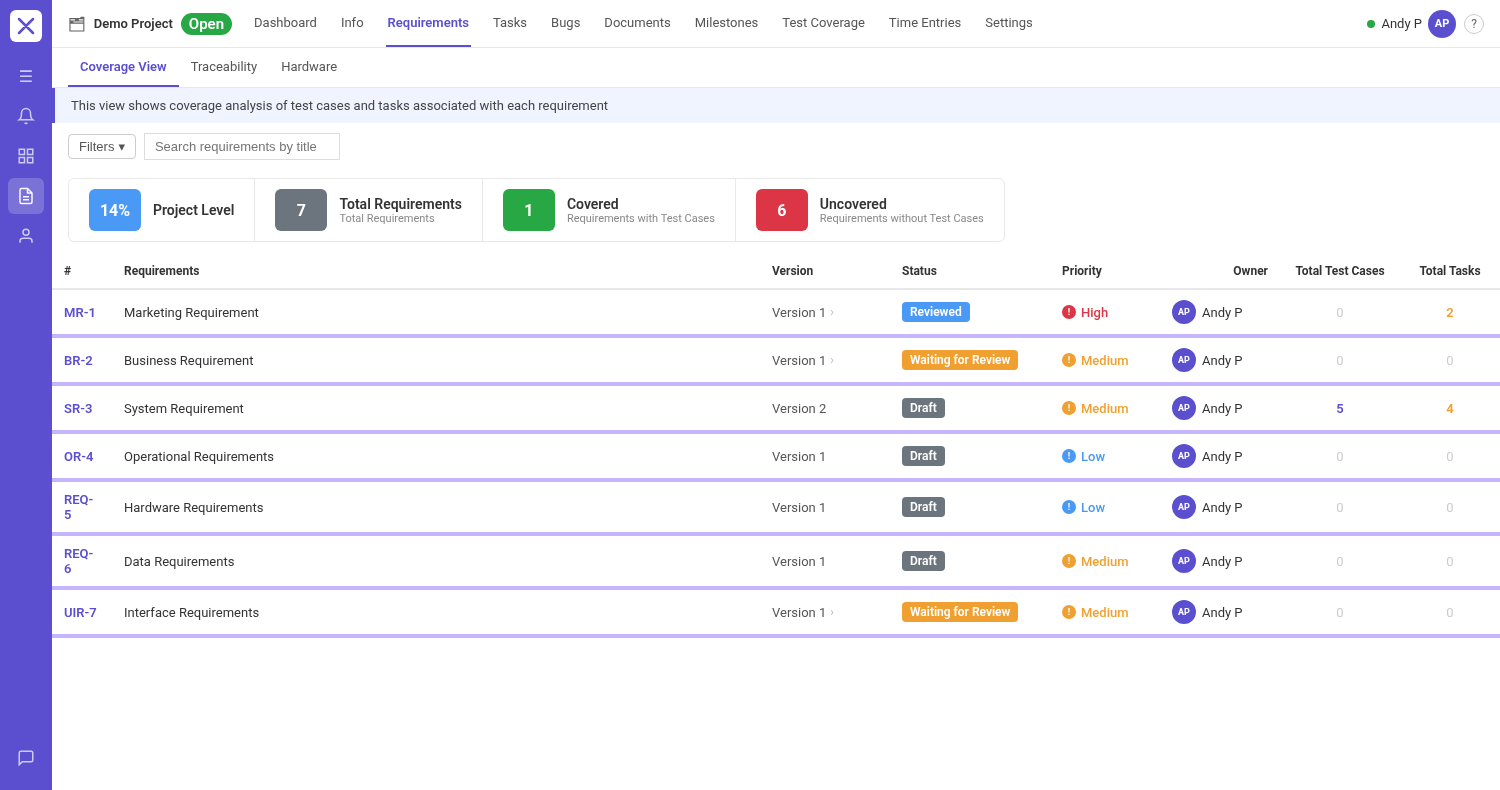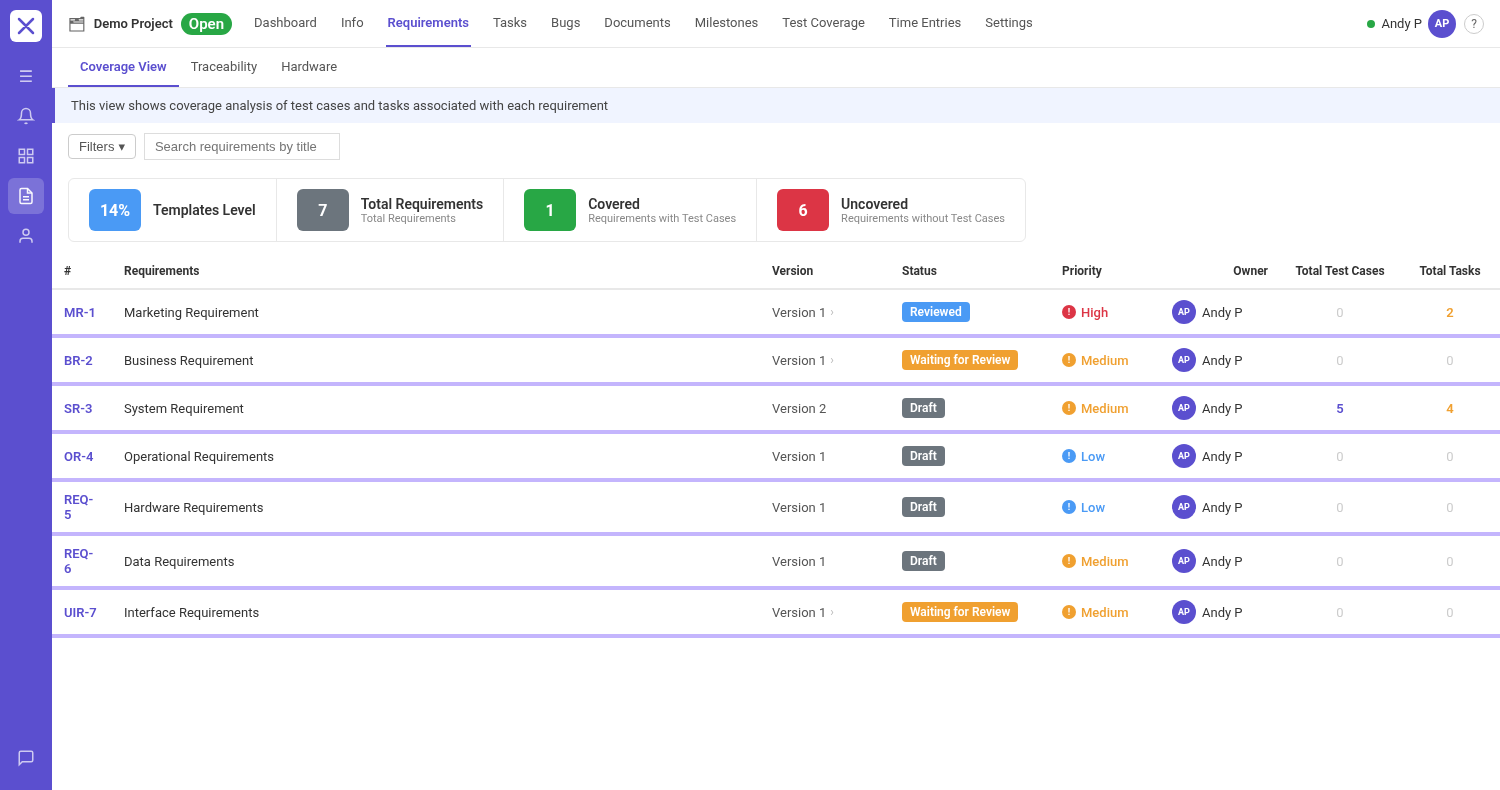--- a/index.html
+++ b/index.html
@@ -459,21 +459,21 @@
       <span>Filters</span>
       <span>▾</span>
     </button>
     <input class="search-input" type="text" placeholder="Search requirements by title" style="">
   </div>
 
   <div class="stats-row">
     <div class="stat-card">
       <div class="stat-badge blue">14%</div>
       <div>
-        <div class="stat-title">Templates Level</div>
+        <div class="stat-title">Project Level</div>
       </div>
     </div>
     <div class="stat-card">
       <div class="stat-badge gray">7</div>
       <div>
         <div class="stat-title">Total Requirements</div>
         <div class="stat-label">Total Requirements</div>
       </div>
     </div>
     <div class="stat-card">

